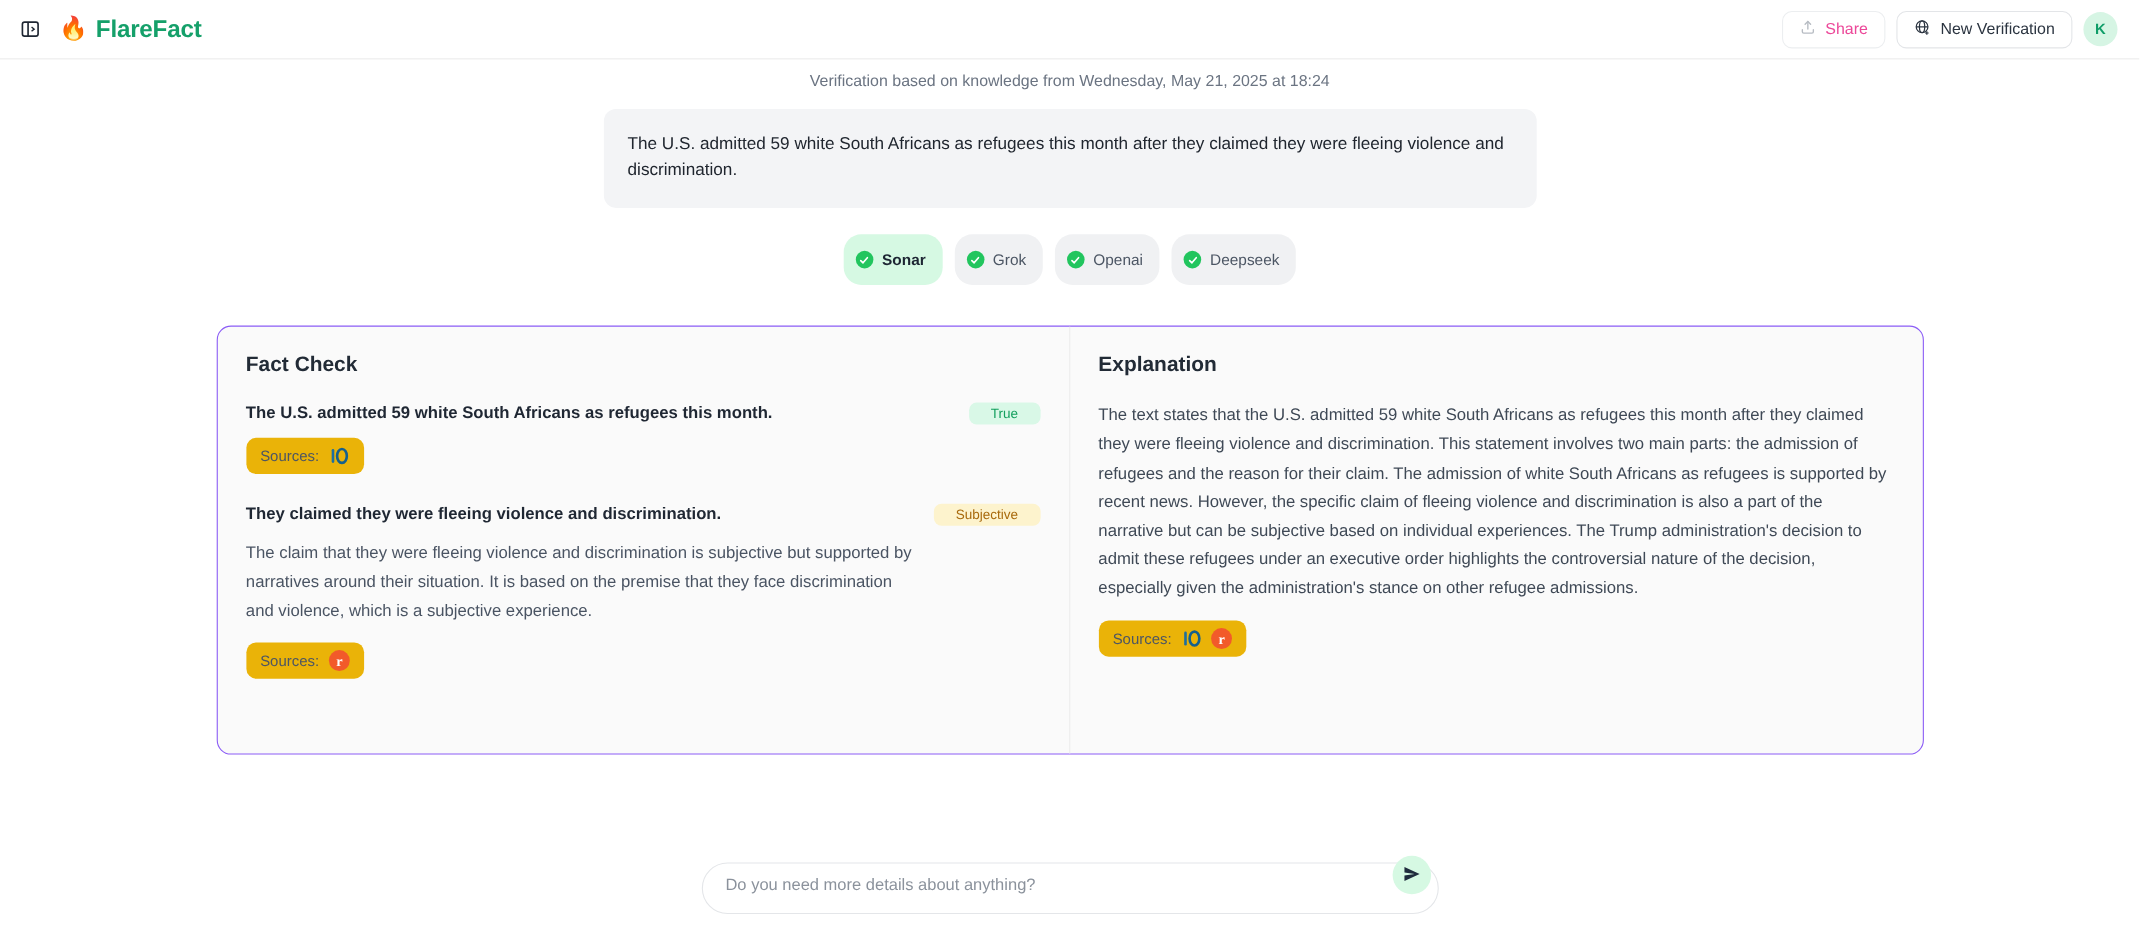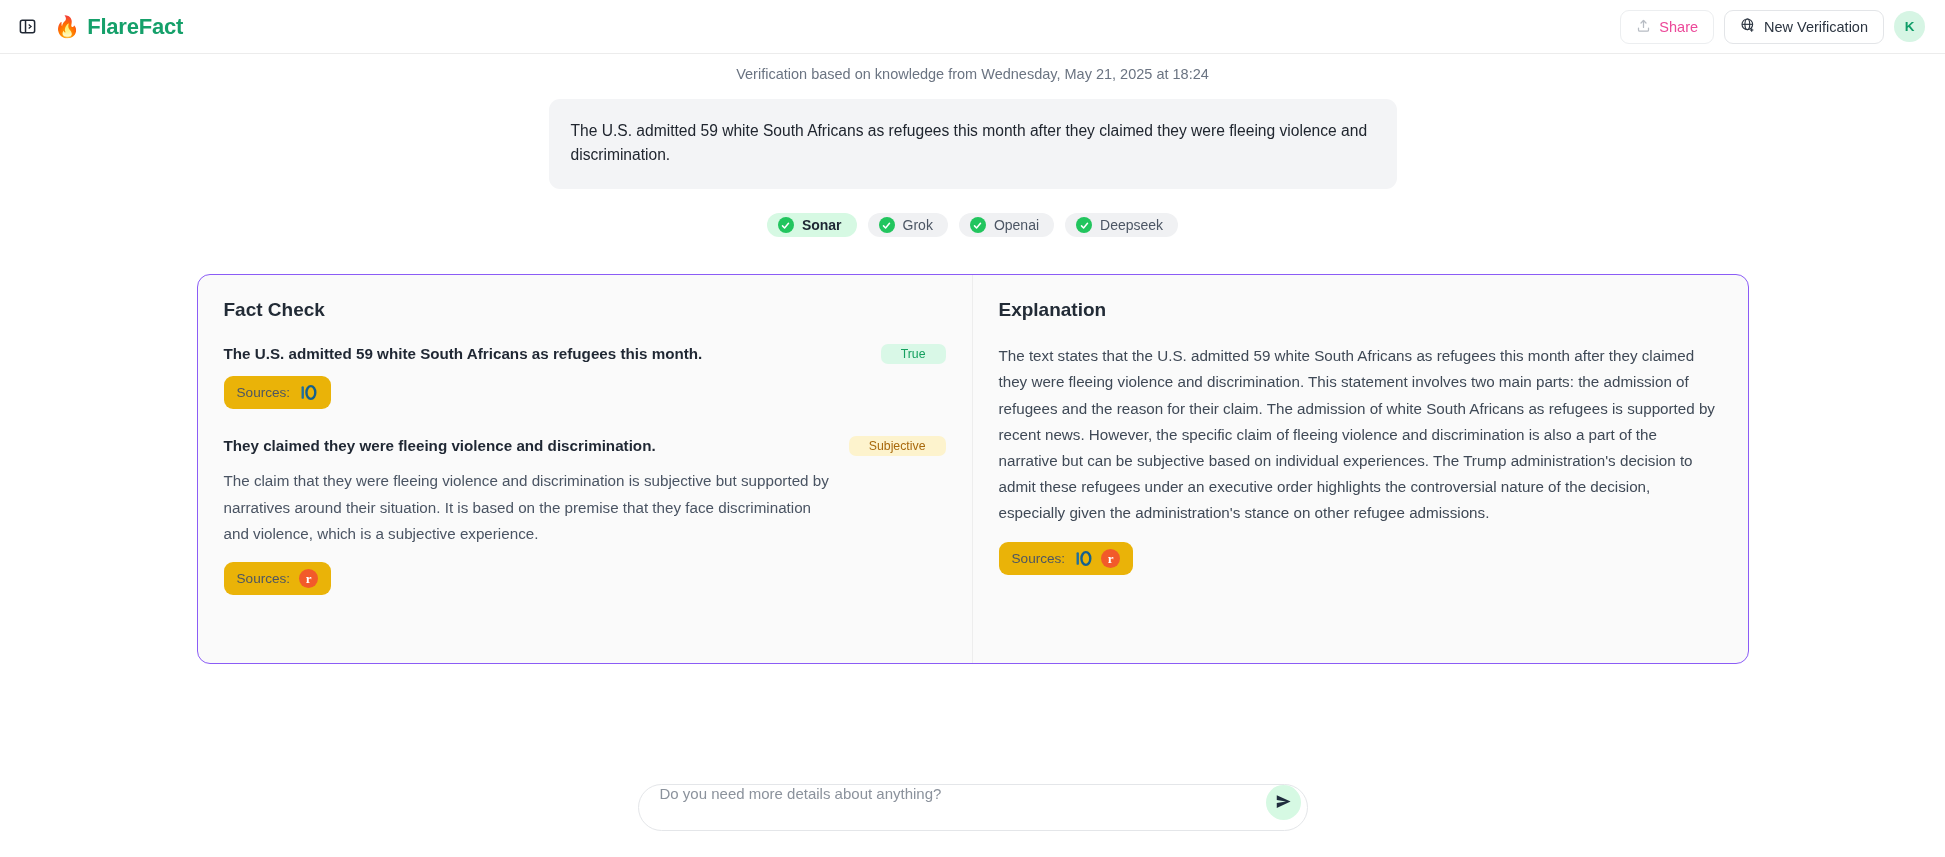--- a/index.html
+++ b/index.html
@@ -90,21 +90,21 @@
     color: #20262f;
     word-break: break-all;
   }
 
   .chips {
     display: flex; justify-content: center; align-items: center;
     gap: 11px;
     margin-top: 24px;
   }
   .chip {
-    height: 24px;
+    height: 46px;
     display: inline-flex; align-items: center; gap: 8px;
     padding: 0 15px 0 11px;
     border-radius: 16px;
     background: #f0f1f3;
     font-size: 14px;
     color: #4c5664;
     cursor: pointer;
   }
   .chip.active { background: #d6f9e3; color: #1d2633; font-weight: 700; }
   .check {
@@ -193,21 +193,21 @@
   .composer {
     position: absolute;
     left: 0; right: 0; bottom: 26px;
     display: flex; justify-content: center;
   }
   .composer-inner {
     width: 670px; height: 47px;
     background: #fff;
     border: 1px solid #e4e6e9;
     border-radius: 24px;
-    display: flex; align-items: flex-start;
+    display: flex; align-items: flex-end;
     padding: 0 6px 17px 21px;
   }
   .composer-input {
     flex: 1; border: 0; outline: none; background: transparent;
     font-family: inherit; font-size: 15px; color: #2b3440;
   }
   .composer-input::placeholder { color: #8b929c; }
   .send-btn {
     width: 35px; height: 35px; border-radius: 50%;
     background: #d6f9e3; border: 0;

